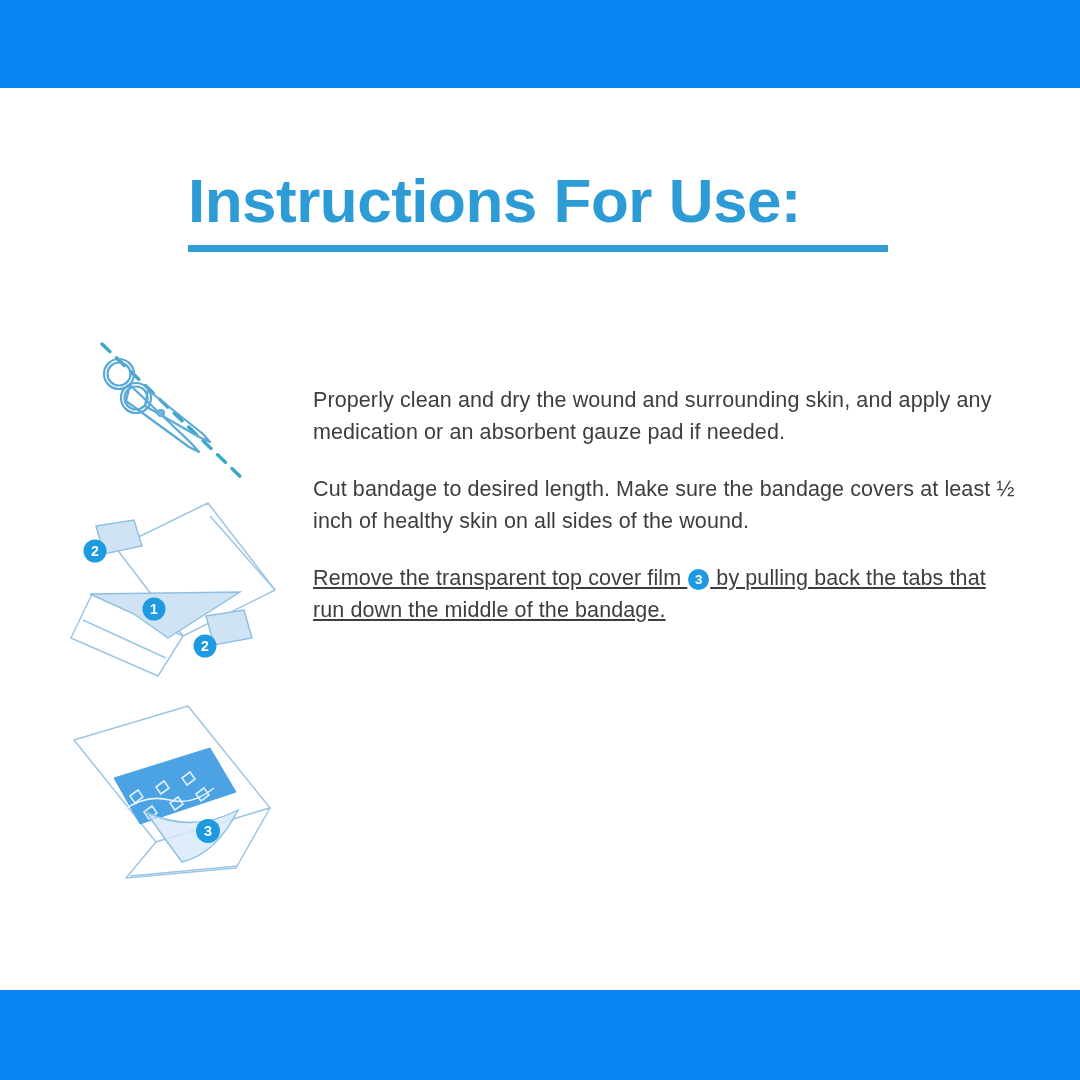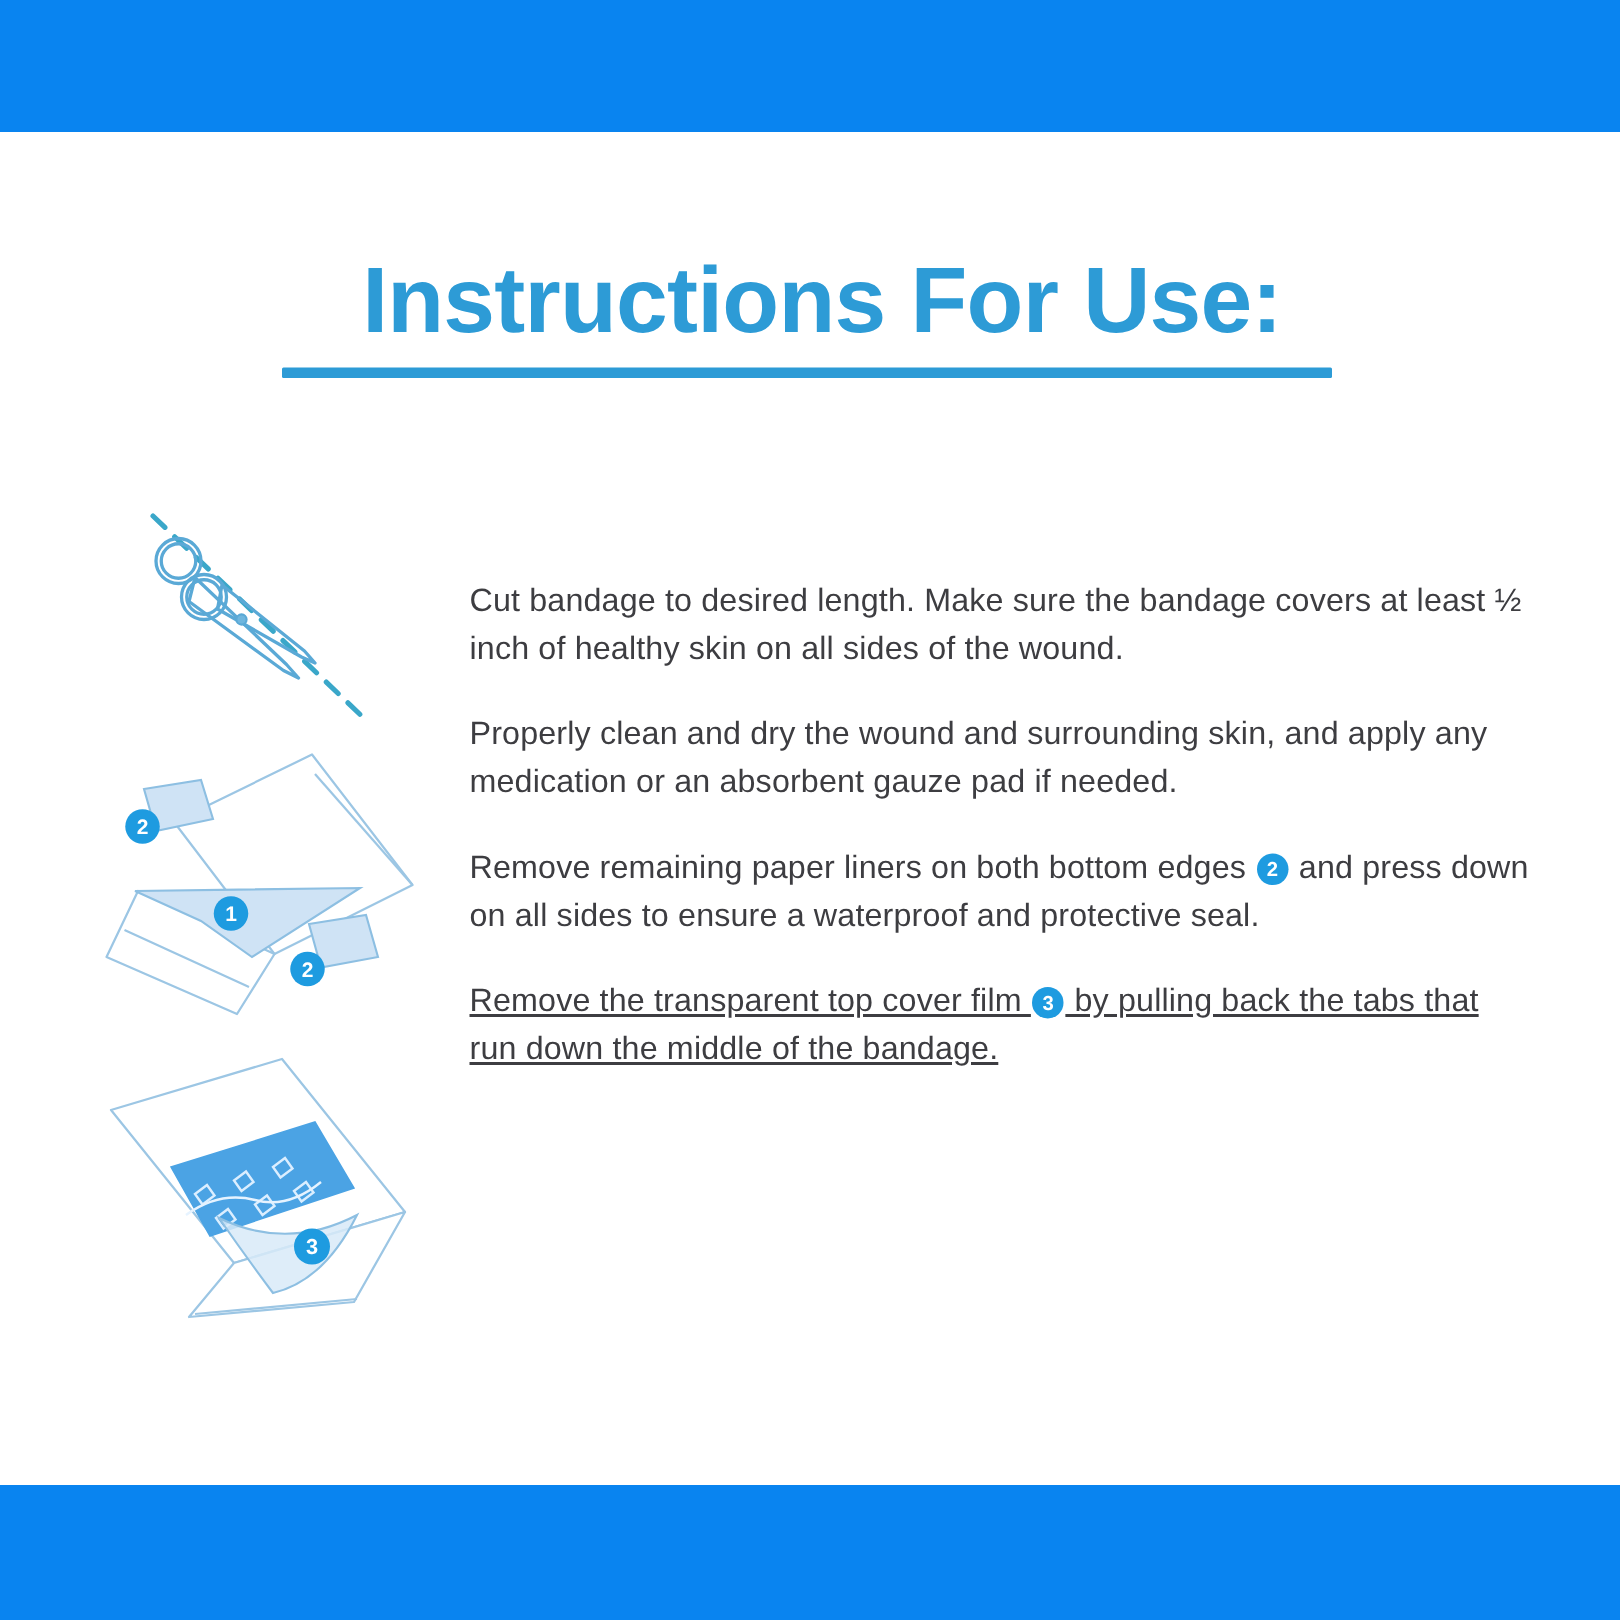--- a/index.html
+++ b/index.html
@@ -30,21 +30,20 @@
   }
   .bar-top    { top: 0;      height: 88px; }
   .bar-bottom { top: 990px;  height: 90px; }
 
   
   .title-block {
     position: absolute;
     left: 188px;
     top: 168px;
     width: 720px;
-    text-align: center;
   }
   .title-text {
     font-size: 62px;
     font-weight: 700;
     color: #2d9bd6;
     letter-spacing: -0.5px;
     line-height: 1.05;
     white-space: nowrap;
   }
   .title-rule {
@@ -203,20 +202,19 @@
           <g>
             <circle cx="148" cy="131" r="12" fill="#1e9be0"></circle>
             <text x="148" y="136" text-anchor="middle" font-family="Liberation Sans, sans-serif" font-size="14.5" font-weight="700" fill="#ffffff">3</text>
           </g>
         </svg>
       </div>
 
     </div>
 
     <div class="steps">
+      <p class="step">Properly clean and dry the wound and surrounding skin, and apply any medication or an absorbent gauze pad if needed.</p>
       <p class="step">Cut bandage to desired length. Make sure the bandage covers at least <span class="frac">½</span> inch of healthy skin on all sides of the wound.</p>
-      <p class="step">Properly clean and dry the wound and surrounding skin, and apply any medication or an absorbent gauze pad if needed.</p>
-      <p class="step">Remove remaining paper liners on both bottom edges <span class="badge">2</span> and press down on all sides to ensure a waterproof and protective seal.</p>
       <p class="step">Remove the transparent top cover film <span class="badge">3</span> by pulling back the tabs that run down the middle of the bandage.</p>
     </div>
 
   </div>
 </div>
 
 </body></html>

